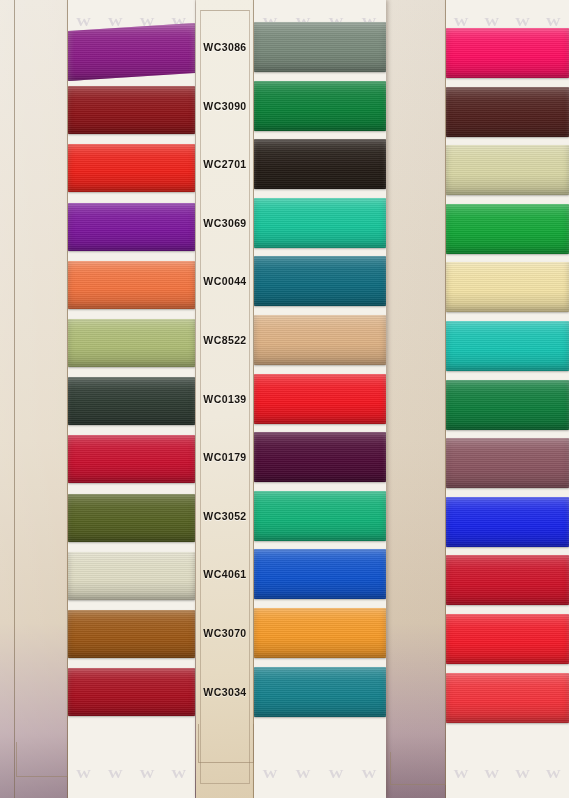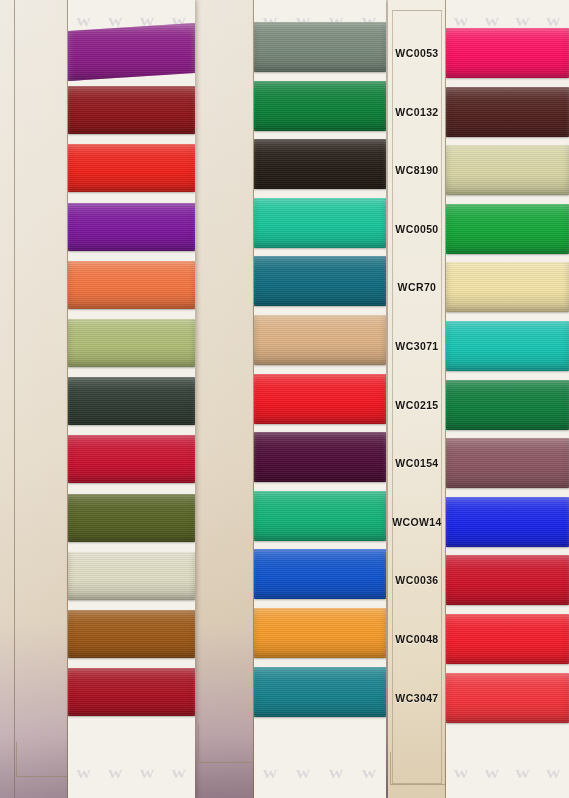--- a/index.html
+++ b/index.html
@@ -178,20 +178,35 @@
         <div class="swatch" title="WC204" style="background: rgb(200, 16, 46); left: 0px; width: 127px; top: 435.4px; height: 48px;"></div>
         <div class="swatch" title="WC3064" style="background: rgb(85, 97, 34); left: 0px; width: 127px; top: 493.6px; height: 48px;"></div>
         <div class="swatch" title="WC0058" style="background: rgb(223, 220, 196); left: 0px; width: 127px; top: 551.8px; height: 48px;"></div>
         <div class="swatch" title="WC0029" style="background: rgb(156, 87, 21); left: 0px; width: 127px; top: 610px; height: 48px;"></div>
         <div class="swatch" title="WC0149" style="background: rgb(169, 16, 31); left: 0px; width: 127px; top: 668.2px; height: 48px;"></div>
       </div>
     <div class="edge-tick" style="left:14px;top:0;height:798px;"></div>
   </div>
 
   <div class="colgroup" style="left:196px;width:192px;">
+    <div class="labelstrip" style="left:0px;width:58px;">
+      <div class="inner-rule"></div>
+    <div class="label-cell" style="top: 40px; height: 14px;">WC3086</div>
+        <div class="label-cell" style="top: 98.6px; height: 14px;">WC3090</div>
+        <div class="label-cell" style="top: 157.2px; height: 14px;">WC2701</div>
+        <div class="label-cell" style="top: 215.8px; height: 14px;">WC3069</div>
+        <div class="label-cell" style="top: 274.4px; height: 14px;">WC0044</div>
+        <div class="label-cell" style="top: 333px; height: 14px;">WC8522</div>
+        <div class="label-cell" style="top: 391.6px; height: 14px;">WC0139</div>
+        <div class="label-cell" style="top: 450.2px; height: 14px;">WC0179</div>
+        <div class="label-cell" style="top: 508.8px; height: 14px;">WC3052</div>
+        <div class="label-cell" style="top: 567.4px; height: 14px;">WC4061</div>
+        <div class="label-cell" style="top: 626px; height: 14px;">WC3070</div>
+        <div class="label-cell" style="top: 684.6px; height: 14px;">WC3034</div>
+      </div>
     <div class="swatchstrip" style="left:58px;width:132px;">
       <div class="watermark wm-top">
         <span>W</span>
         <span>W</span>
         <span>W</span>
         <span>W</span>
       </div>
       <div class="watermark wm-bot">
         <span>W</span>
         <span>W</span>
@@ -207,35 +222,20 @@
         <div class="swatch" title="WC0139" style="background: rgb(242, 22, 32); left: 0px; width: 132px; top: 373.6px; height: 50px;"></div>
         <div class="swatch" title="WC0179" style="background: rgb(77, 11, 54); left: 0px; width: 132px; top: 432.2px; height: 50px;"></div>
         <div class="swatch" title="WC3052" style="background: rgb(18, 178, 120); left: 0px; width: 132px; top: 490.8px; height: 50px;"></div>
         <div class="swatch" title="WC4061" style="background: rgb(15, 82, 204); left: 0px; width: 132px; top: 549.4px; height: 50px;"></div>
         <div class="swatch" title="WC3070" style="background: rgb(245, 154, 40); left: 0px; width: 132px; top: 608px; height: 50px;"></div>
         <div class="swatch" title="WC3034" style="background: rgb(21, 128, 140); left: 0px; width: 132px; top: 666.6px; height: 50px;"></div>
       </div>
   </div>
 
   <div class="colgroup" style="left:388px;width:181px;">
-    <div class="labelstrip" style="left:0px;width:58px;">
-      <div class="inner-rule"></div>
-    <div class="label-cell" style="top: 46px; height: 14px;">WC0053</div>
-        <div class="label-cell" style="top: 104.6px; height: 14px;">WC0132</div>
-        <div class="label-cell" style="top: 163.2px; height: 14px;">WC8190</div>
-        <div class="label-cell" style="top: 221.8px; height: 14px;">WC0050</div>
-        <div class="label-cell" style="top: 280.4px; height: 14px;">WCR70</div>
-        <div class="label-cell" style="top: 339px; height: 14px;">WC3071</div>
-        <div class="label-cell" style="top: 397.6px; height: 14px;">WC0215</div>
-        <div class="label-cell" style="top: 456.2px; height: 14px;">WC0154</div>
-        <div class="label-cell" style="top: 514.8px; height: 14px;">WCOW14</div>
-        <div class="label-cell" style="top: 573.4px; height: 14px;">WC0036</div>
-        <div class="label-cell" style="top: 632px; height: 14px;">WC0048</div>
-        <div class="label-cell" style="top: 690.6px; height: 14px;">WC3047</div>
-      </div>
     <div class="swatchstrip" style="left:58px;width:123px;">
       <div class="watermark wm-top">
         <span>W</span>
         <span>W</span>
         <span>W</span>
         <span>W</span>
       </div>
       <div class="watermark wm-bot">
         <span>W</span>
         <span>W</span>

